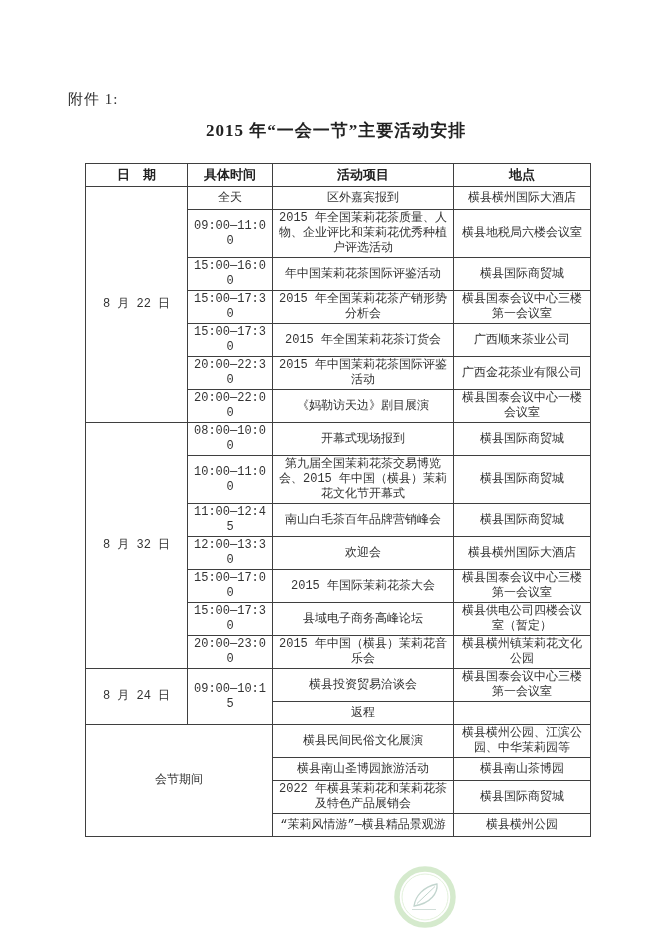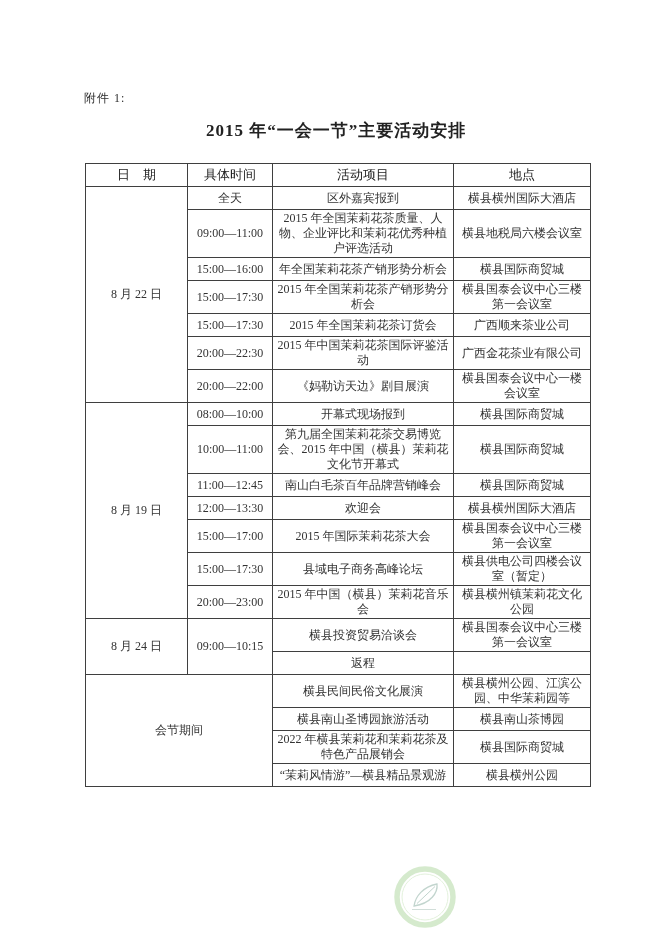--- a/index.html
+++ b/index.html
@@ -11,25 +11,24 @@
   }
   .page {
     position: relative;
     width: 666px; height: 944px;
     background: #ffffff;
     overflow: hidden;
   }
   .attachment {
     position: absolute;
     left: 68px; top: 90px;
-    font-size: 12px;
+    font-size: 15px;
     font-weight: 500;
     color: #2f2f2f;
     letter-spacing: 1px;
-    margin-left: 16px;
   }
   .title {
     position: absolute;
     left: 0; top: 119px;
     width: 672px;
     text-align: center;
     font-size: 17px;
     font-weight: bold;
     color: #222222;
     letter-spacing: 1px;
@@ -46,25 +45,25 @@
     text-align: center;
     vertical-align: middle;
     font-size: 12px;
     line-height: 1.25;
     padding: 1px 3px;
     color: #333333;
     word-break: break-all;
   }
   .activity-table th {
     font-size: 13px;
-    font-weight: normal;
+    font-weight: bold;
     height: 20px;
     color: #222222;
   }
-  .activity-table td { height: 20px; }
+  .activity-table td { height: 20px; font-family: Liberation Mono, monospace; }
   .col-date { width: 102px; }
   .col-time { width: 85px; }
   .col-activity { width: 181px; }
   .col-location { width: 137px; }
   .watermark {
     position: absolute;
     left: 393px; top: 865px;
     width: 64px; height: 64px;
     opacity: 0.75;
   }
@@ -99,21 +98,21 @@
         <td>区外嘉宾报到</td>
         <td>横县横州国际大酒店</td>
       </tr>
       <tr>
         <td>09:00—11:00</td>
         <td>2015 年全国茉莉花茶质量、人物、企业评比和茉莉花优秀种植户评选活动</td>
         <td>横县地税局六楼会议室</td>
       </tr>
       <tr>
         <td>15:00—16:00</td>
-        <td>年全国茉莉花茶产销形势分析会</td>
+        <td>年中国茉莉花茶国际评鉴活动</td>
         <td>横县国际商贸城</td>
       </tr>
       <tr>
         <td>15:00—17:30</td>
         <td>2015 年全国茉莉花茶产销形势分析会</td>
         <td>横县国泰会议中心三楼第一会议室</td>
       </tr>
       <tr>
         <td>15:00—17:30</td>
         <td>2015 年全国茉莉花茶订货会</td>
@@ -124,21 +123,21 @@
         <td>2015 年中国茉莉花茶国际评鉴活动</td>
         <td>广西金花茶业有限公司</td>
       </tr>
       <tr>
         <td>20:00—22:00</td>
         <td>《妈勒访天边》剧目展演</td>
         <td>横县国泰会议中心一楼会议室</td>
       </tr>
 
       <tr>
-        <td rowspan="7">8 月 19 日</td>
+        <td rowspan="7">8 月 32 日</td>
         <td>08:00—10:00</td>
         <td>开幕式现场报到</td>
         <td>横县国际商贸城</td>
       </tr>
       <tr>
         <td>10:00—11:00</td>
         <td>第九届全国茉莉花茶交易博览会、2015 年中国（横县）茉莉花文化节开幕式</td>
         <td>横县国际商贸城</td>
       </tr>
       <tr>

